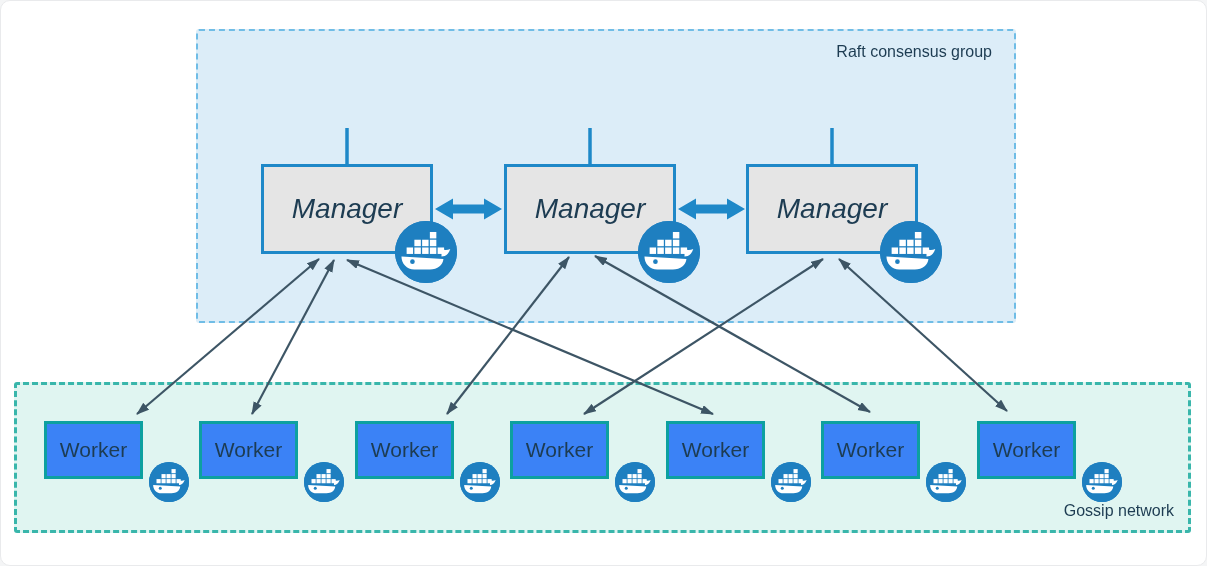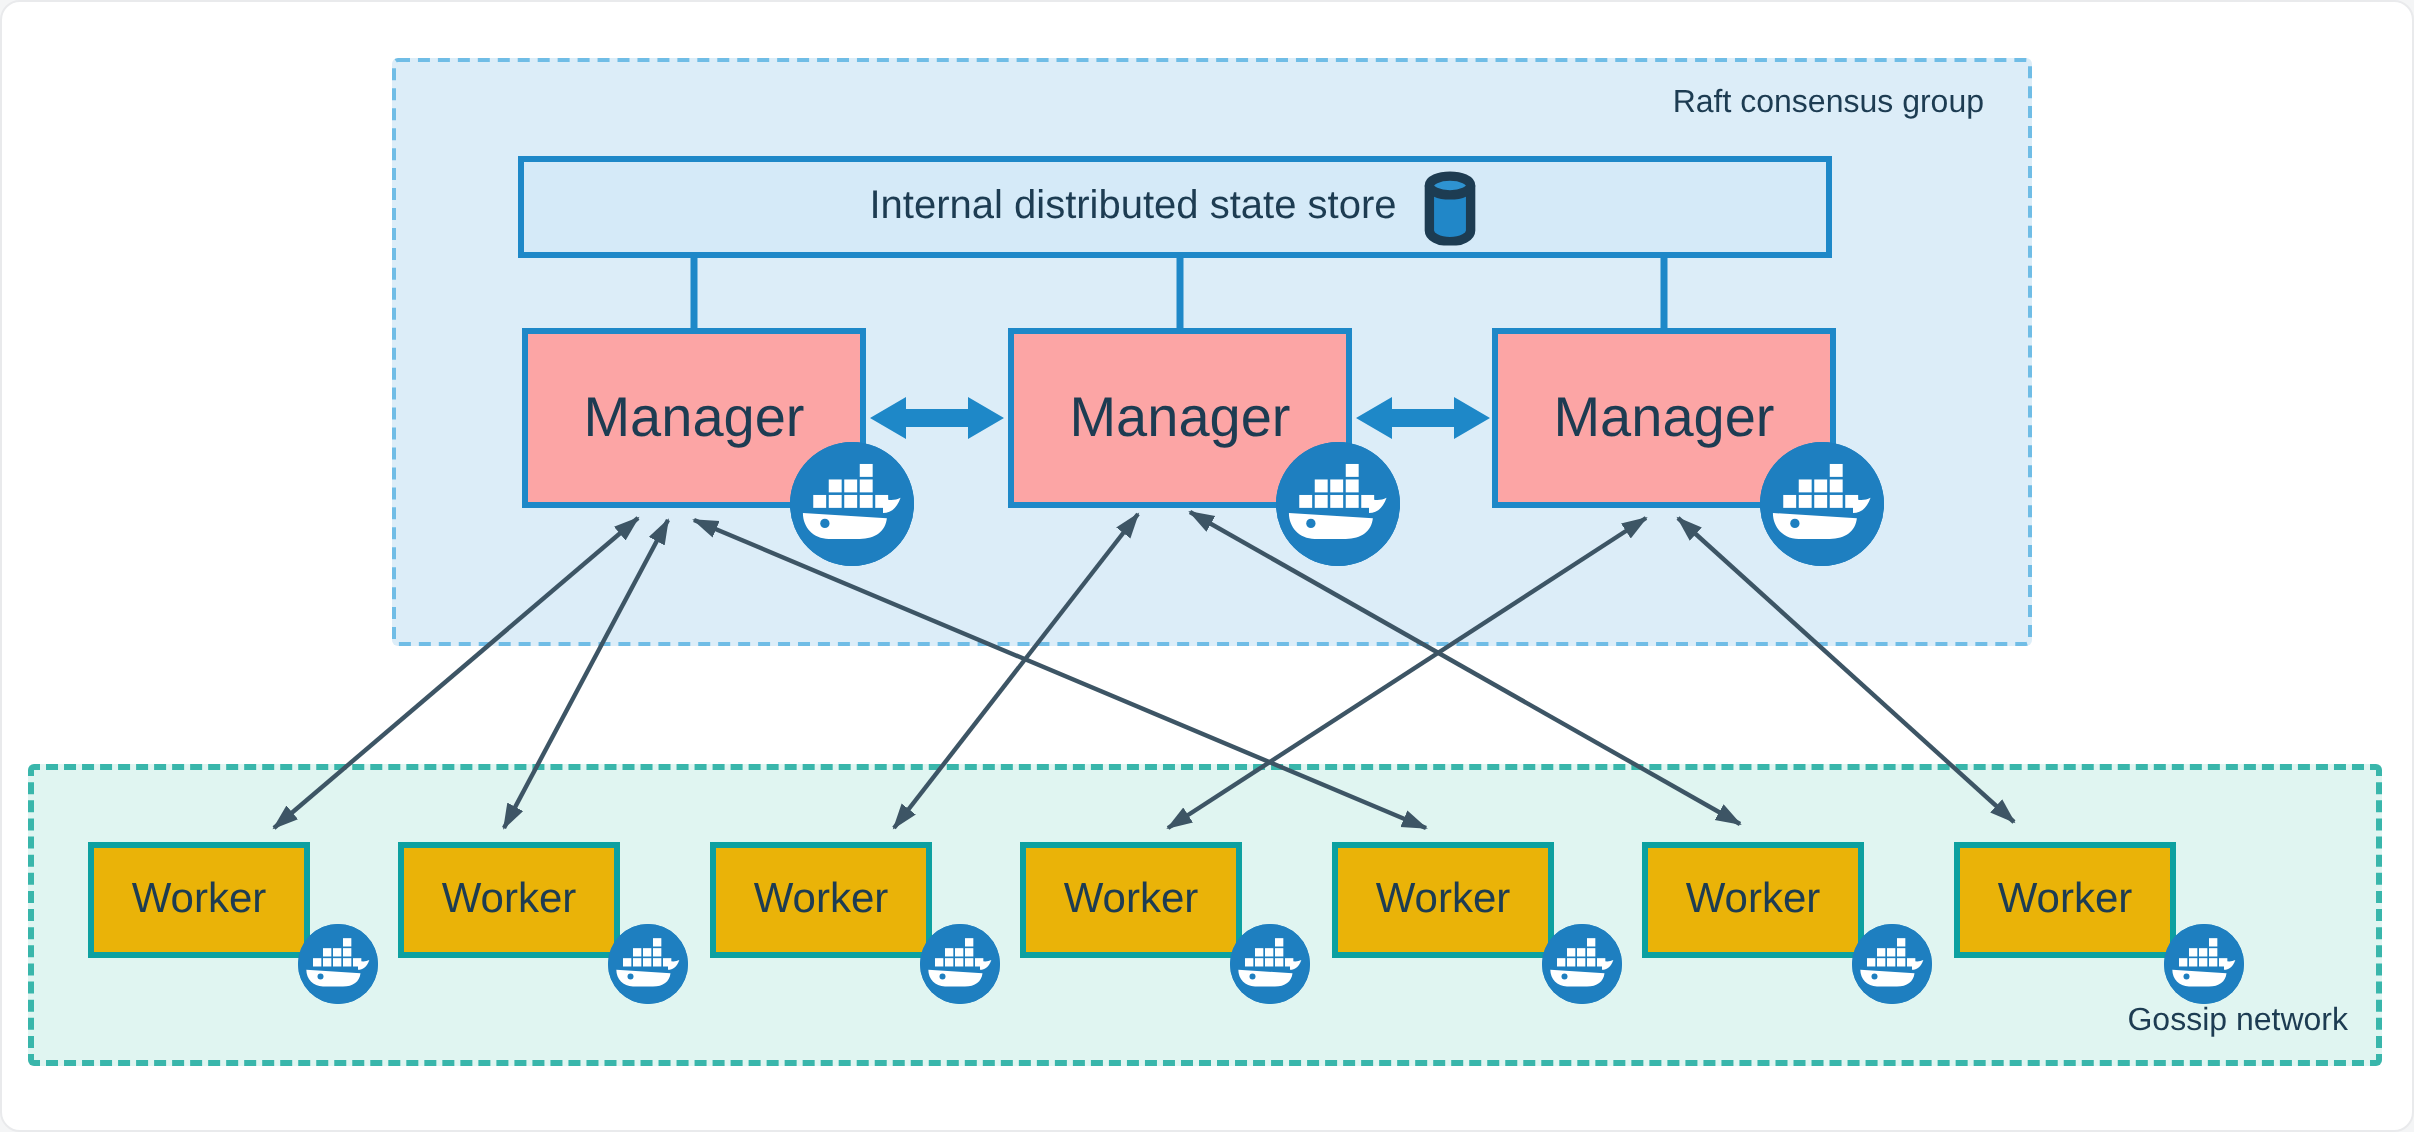--- a/index.html
+++ b/index.html
@@ -25,26 +25,26 @@
   .store-box{
     position:absolute;left:258px;top:77px;width:657px;height:51px;z-index:2;
     background:#d5eaf8;border:3px solid #1e88c8;box-sizing:border-box;
     display:flex;align-items:center;justify-content:center;gap:12px;
   }
   .store-label{font-size:20px;}
   
   .node{position:absolute;box-sizing:border-box;z-index:2;display:flex;align-items:center;justify-content:center;}
   .manager{
     top:163px;width:172px;height:90px;
-    background:#fca5a5;border:3px solid #1e88c8;
+    background:#e5e5e5;border:3px solid #1e88c8;font-style:italic;
   }
   .manager .node-label{font-size:28px;}
   .worker{
-    top:420px;width:111px;height:58px;
-    background:#eab308;border:3px solid #0da0a0;text-align:right;
+    top:420px;width:99px;height:58px;
+    background:#3b82f6;border:3px solid #0da0a0;text-align:right;
   }
   .worker .node-label{font-size:21px;}
   .badge{position:absolute;border-radius:50%;background:#1e7fc0;z-index:3;}
   .badge svg{display:block;width:100%;height:100%;}
   .badge-lg{width:62px;height:62px;left:131px;top:54px;}
   .badge-sm{width:40px;height:40px;left:102px;top:38px;}
   
   .edges{position:absolute;left:0;top:0;width:1207px;height:566px;z-index:1;pointer-events:none;}
   .hidden-defs{position:absolute;width:0;height:0;overflow:hidden;}
 </style>
@@ -108,26 +108,20 @@
       <line x1="318" y1="258" x2="136" y2="413" marker-start="url(#dark-head)" marker-end="url(#dark-head)"></line>
       <line x1="333" y1="259" x2="251" y2="413" marker-start="url(#dark-head)" marker-end="url(#dark-head)"></line>
       <line x1="346" y1="259" x2="712" y2="413" marker-start="url(#dark-head)" marker-end="url(#dark-head)"></line>
       <line x1="568" y1="256" x2="446" y2="413" marker-start="url(#dark-head)" marker-end="url(#dark-head)"></line>
       <line x1="594" y1="255" x2="869" y2="411" marker-start="url(#dark-head)" marker-end="url(#dark-head)"></line>
       <line x1="822" y1="258" x2="583" y2="413" marker-start="url(#dark-head)" marker-end="url(#dark-head)"></line>
       <line x1="838" y1="258" x2="1006" y2="410" marker-start="url(#dark-head)" marker-end="url(#dark-head)"></line>
     </g>
   </svg>
 
-  <div class="store-box">
-    <span class="store-label">Internal distributed state store</span>
-    <svg width="30" height="38" viewBox="0 0 32 40">
-        <use href="#db-cylinder"></use>
-      </svg>
-  </div>
 
   <div class="node manager" style="left:260px">
     <span class="node-label">Manager</span>
     <span class="badge badge-lg">
         <svg viewBox="0 0 48 48">
           <use href="#docker-whale"></use>
         </svg>
       </span>
   </div>
   <div class="node manager" style="left:503px">

